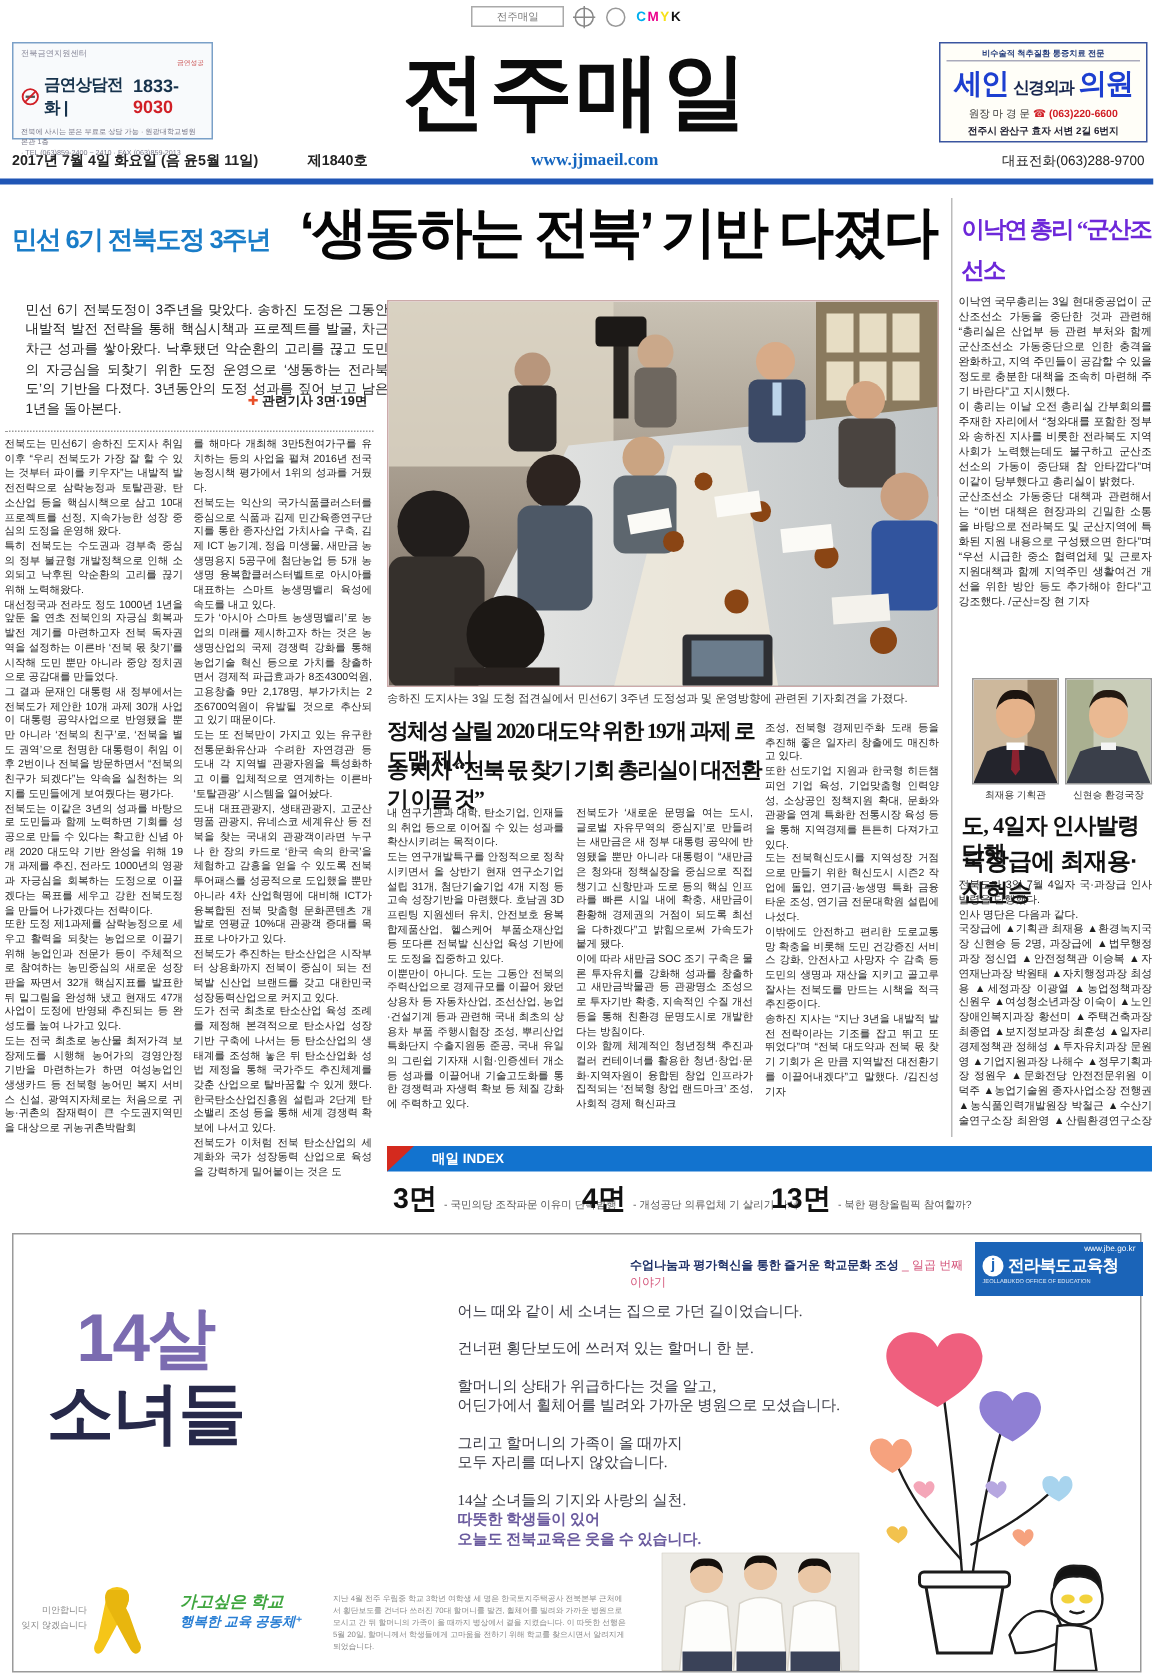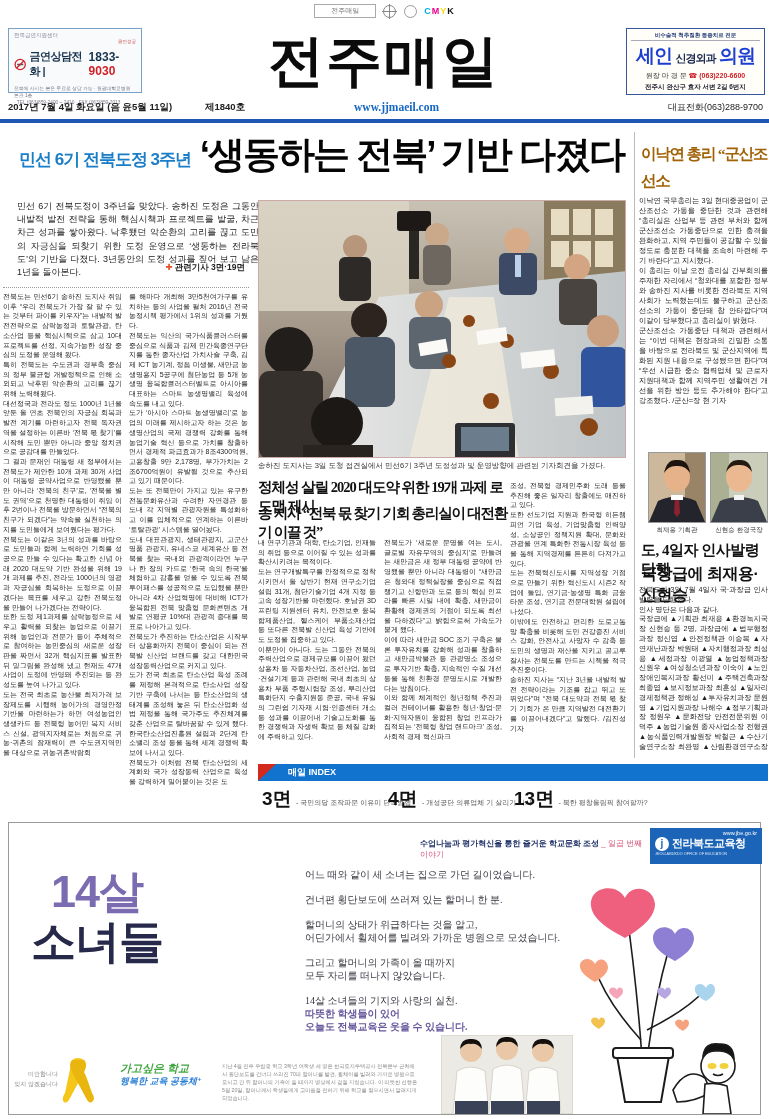--- a/index.html
+++ b/index.html
@@ -48,21 +48,21 @@
   
   .dateline { top:101px; left:0; width:769px; height:14px; font-size:9.5px; color:#222; }
   .dateline .date { position:absolute; left:8px; font-weight:bold; }
   .dateline .issue { position:absolute; left:205px; font-weight:bold; }
   .dateline .url { position:absolute; left:12px; width:769px; text-align:center;
                    color:#1566c0; font-weight:bold; font-size:11.5px; font-family:"Liberation Serif",serif; }
   .dateline .phone { position:absolute; right:6px; font-size:9px; }
   .blue-rule { top:119px; left:0; width:769px; height:4px; background:#1f55b5; }
 
   
-  .kicker { top:148px; left:19px; font-size:17px; font-weight:bold; color:#1a7dc8; letter-spacing:-1px; }
+  .kicker { top:148px; left:8px; font-size:17px; font-weight:bold; color:#1a7dc8; letter-spacing:-1px; }
   .headline { top:133px; left:172px; width:452px; font-size:37px; font-weight:900;
               color:#050505; letter-spacing:-2px; text-align:right; line-height:1.2; }
   .lede { top:200px; left:17px; width:242px; height:82px; font-size:9px; line-height:13.2px; color:#222; }
   .related { top:262px; left:3px; width:242px; text-align:right; font-size:8.5px; font-weight:bold; color:#222; }
   .related .plus { color:#e8502a; }
   .dotline { top:287px; left:3px; width:246px; border-top:1px dotted #999; }
 
   
   .photo { top:200px; left:258px; width:368px; height:258px; border:1px solid #caa; }
   .caption { top:461px; left:258px; width:368px; font-size:7.5px; color:#333; }
@@ -86,21 +86,21 @@
                    border-top:17px solid #d42a1e; border-right:18px solid transparent; }
   .idxitems { top:786px; left:258px; width:510px; height:18px; }
   .idxitem { position:absolute; top:0; white-space:nowrap; }
   .idxitem .pg { font-size:19px; font-weight:bold; color:#111; }
   .idxitem .tx { font-size:7px; color:#555; }
   .idxitem.i0 { left:4px; } .idxitem.i1 { left:130px; } .idxitem.i2 { left:256px; }
 
   
   .vdiv { top:132px; left:634px; width:1px; height:626px; background:#bbb; }
   .rc-h1 { top:140px; left:641px; width:127px; font-size:15.5px; font-weight:bold;
-           letter-spacing:-1.2px; line-height:1.75; color:#a16207; }
+           letter-spacing:-1.2px; line-height:1.75; color:#6d28d9; }
   .rc-b1 { top:196px; left:639px; width:129px; height:246px; font-size:7.3px; line-height:10px; color:#222; }
   .portrait { top:452px; width:58px; height:71px; border:1px solid #999; }
   .p1 { left:648px; } .p2 { left:710px; }
   .pcap { top:526px; width:60px; font-size:6.5px; text-align:center; color:#333; }
   .pc1 { left:647px; } .pc2 { left:709px; }
   .rc-h2 { top:541px; left:641px; width:127px; font-size:15px; font-weight:bold;
            letter-spacing:-0.5px; color:#111; }
   .rc-sh2 { top:564px; left:641px; width:127px; font-size:16px; font-weight:bold;
             letter-spacing:-0.5px; color:#111; }
   .rc-b2 { top:585px; left:639px; width:129px; height:168px; font-size:7.2px; line-height:9.8px; color:#222; }

